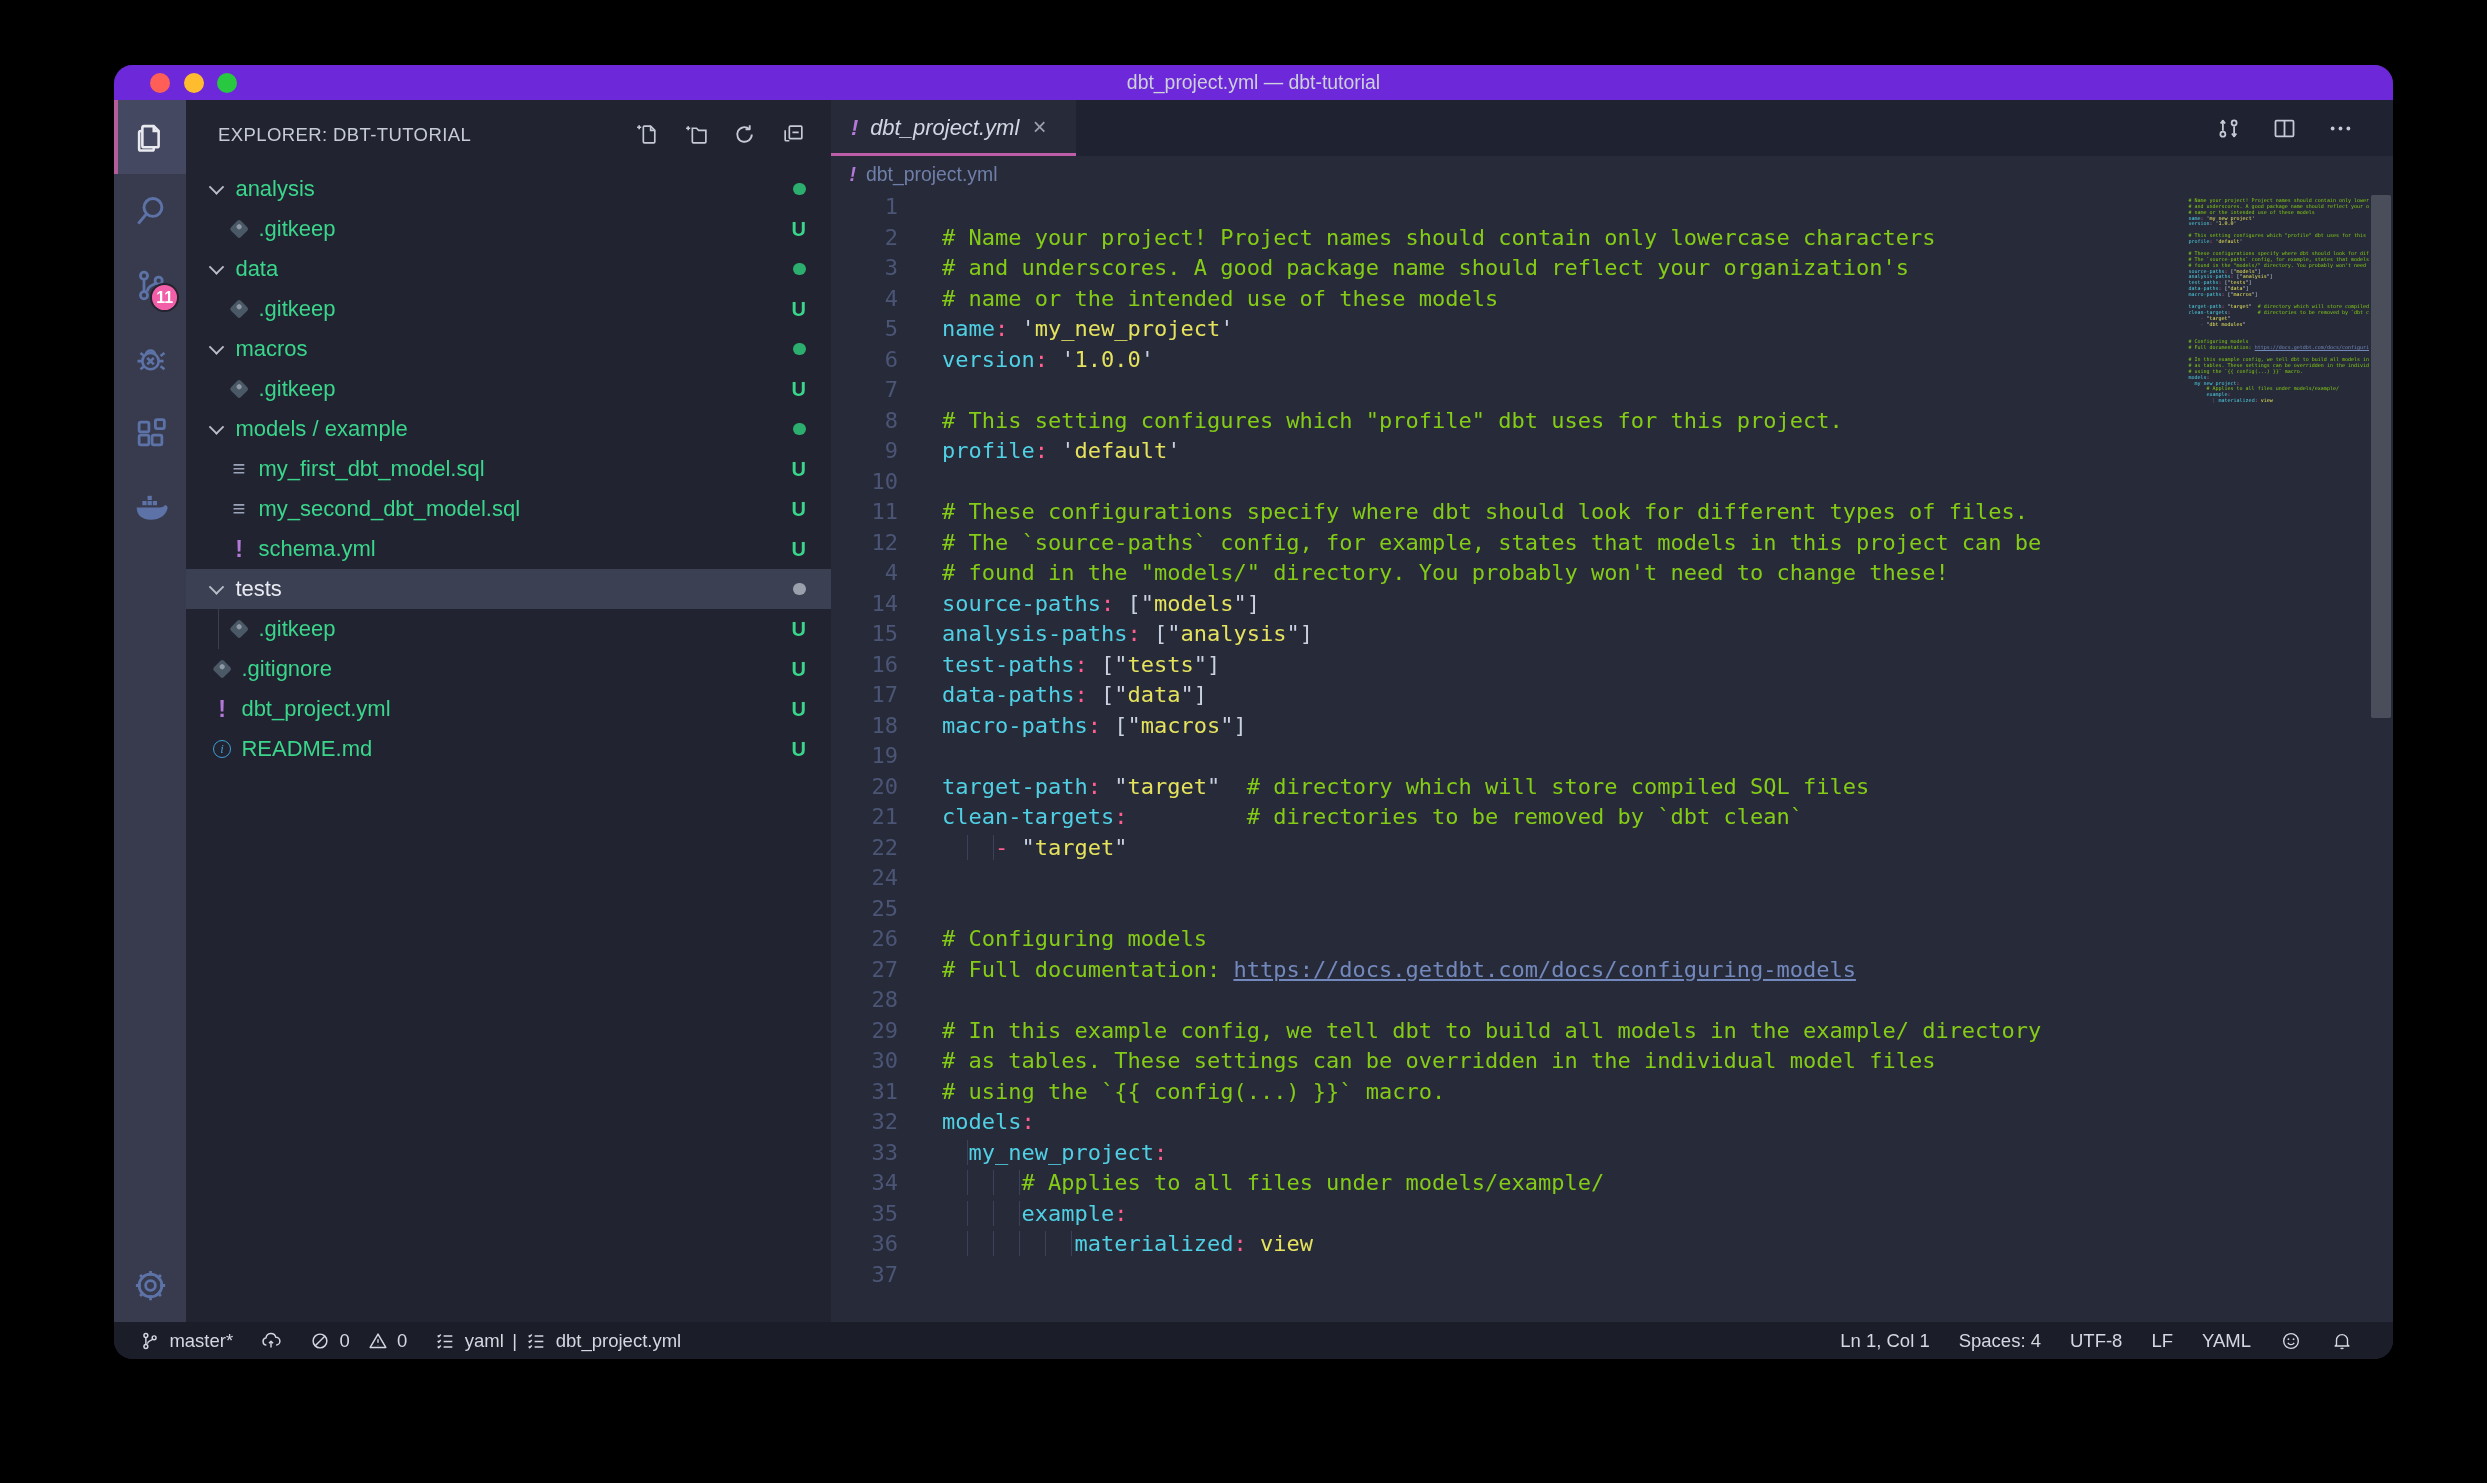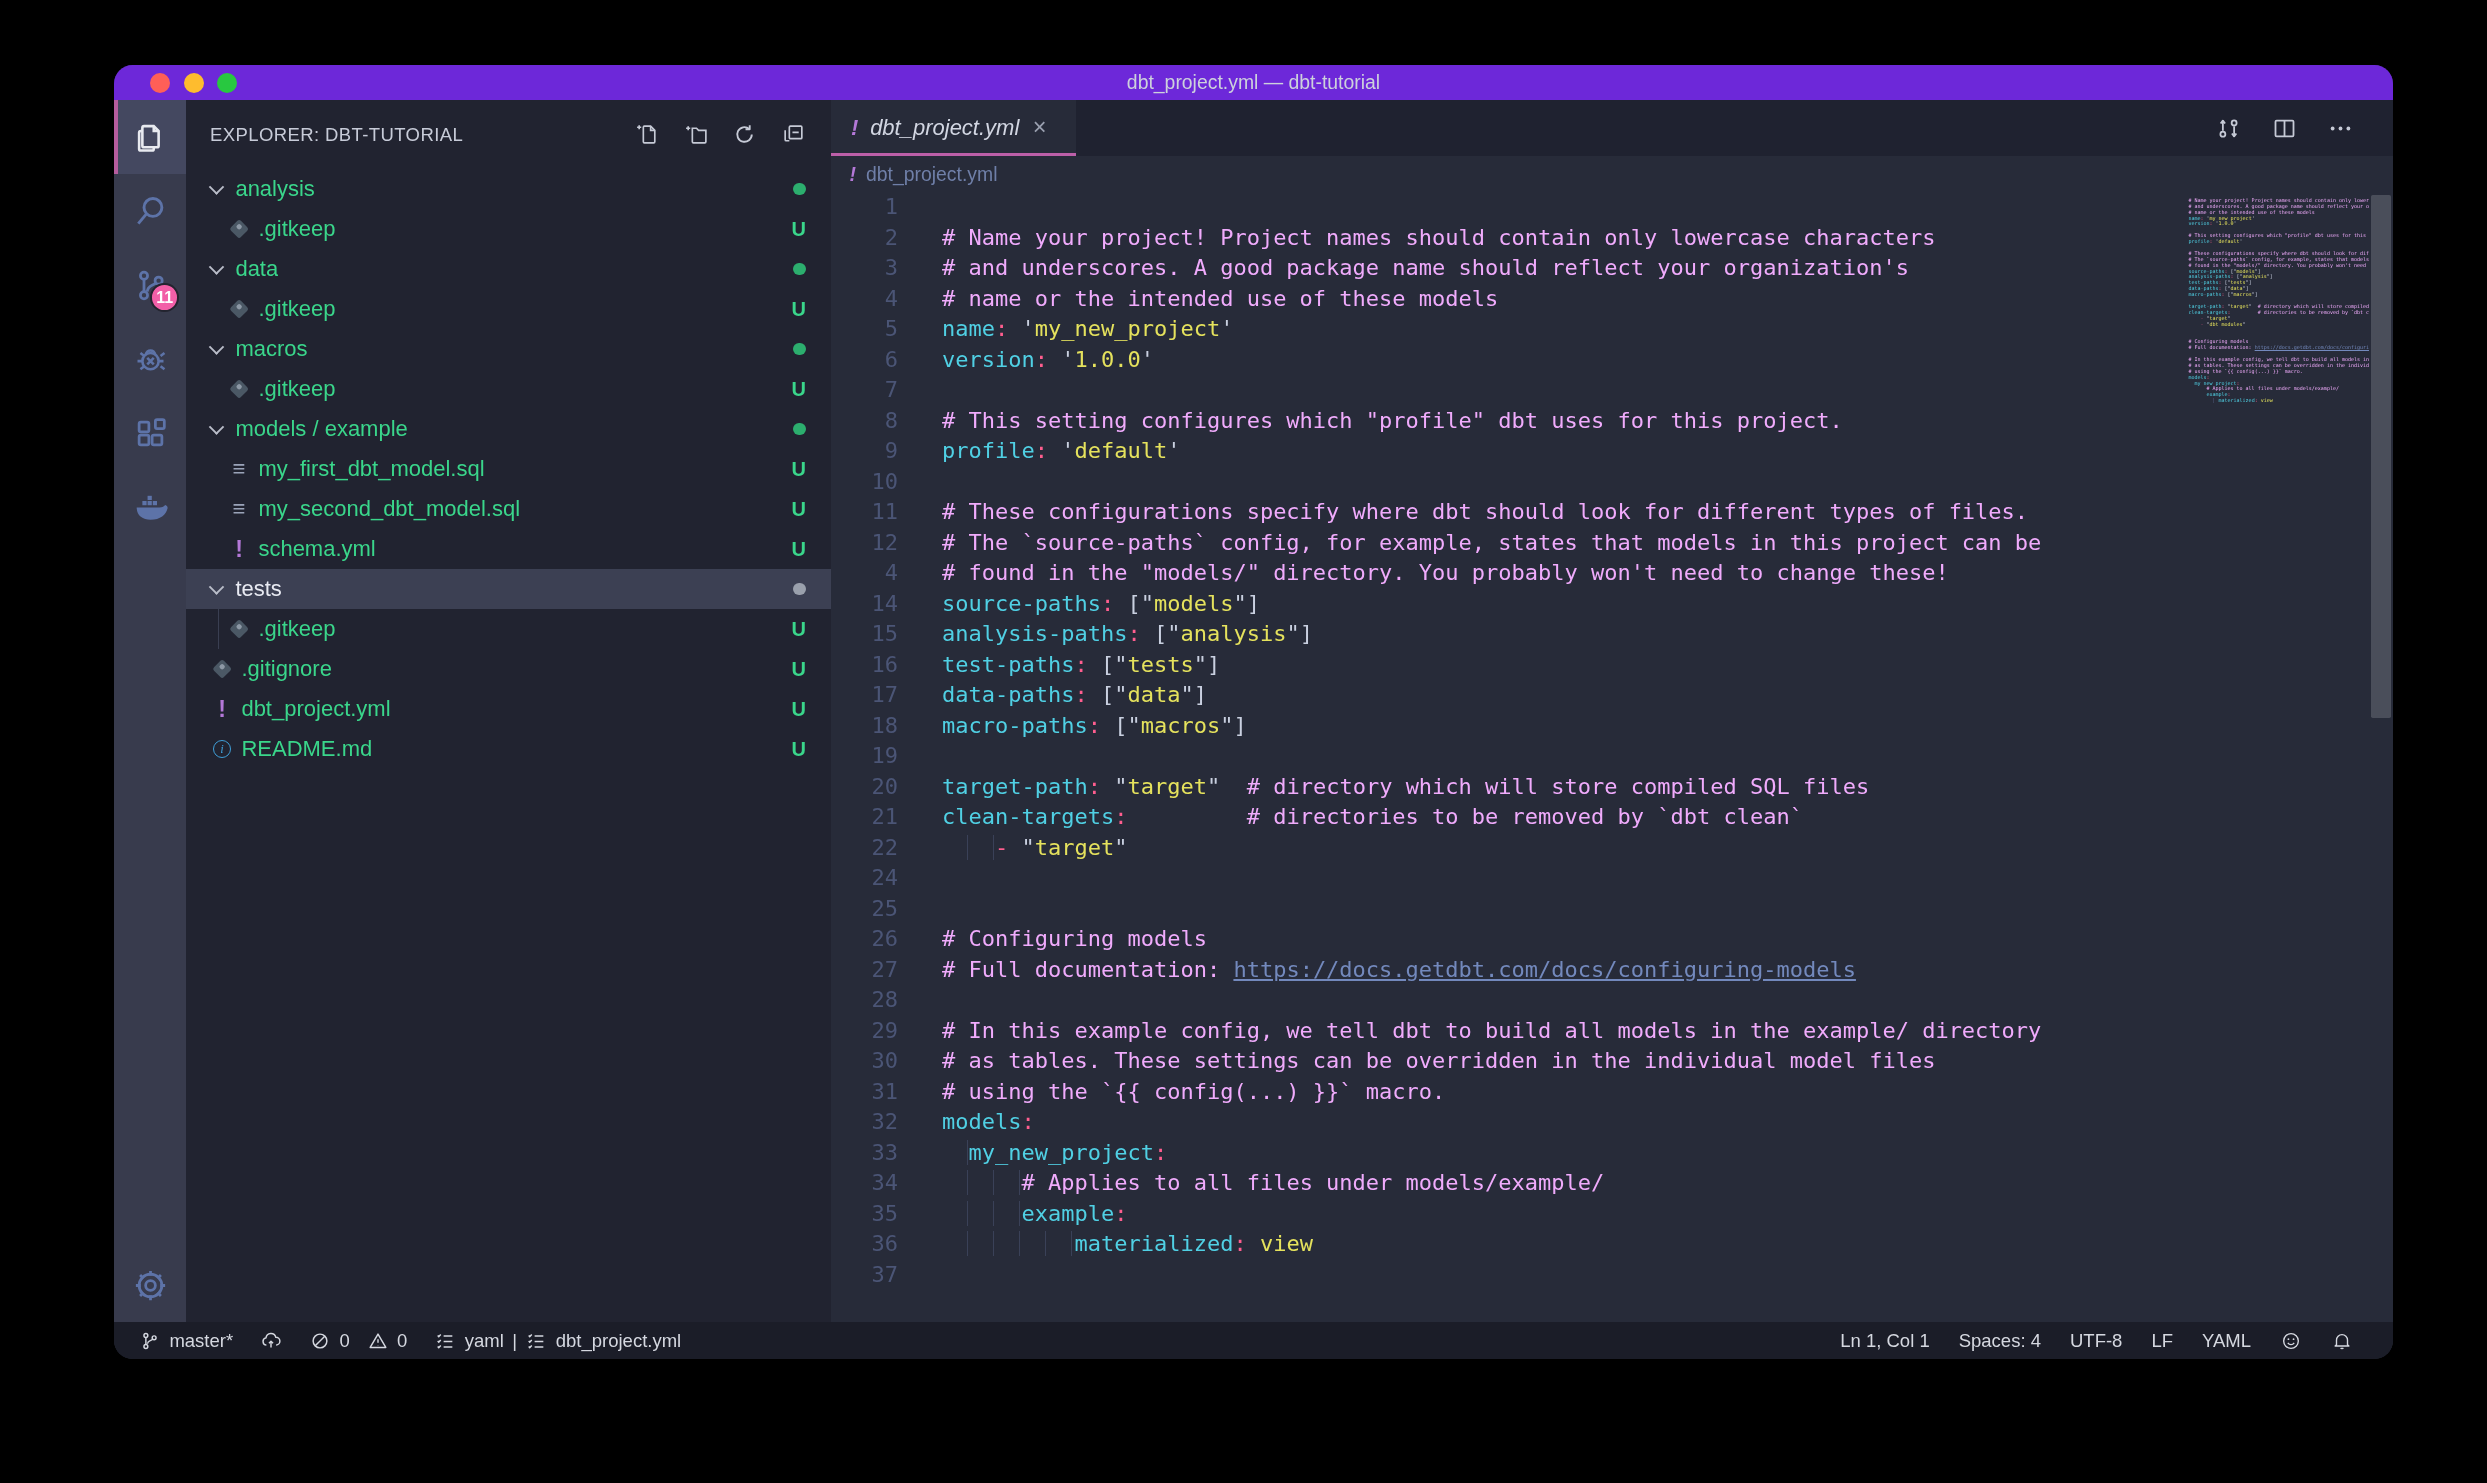--- a/index.html
+++ b/index.html
@@ -24,21 +24,21 @@
   .act-item.active { background:#444860; color:#e8eaf0; }
   .act-item.active::before { content:""; position:absolute; left:0; top:0; bottom:0; width:4.2px; background:#b55c9d; }
   .act-item svg { width:39px; height:39px; }
   .act-badge { position:absolute; right:6.7px; bottom:10px; min-width:29px; height:29px; border-radius:14.3px;
     background:#f25fa8; border:2.5px solid #23242f; color:#fff; font-size:16px; font-weight:700;
     display:flex; align-items:center; justify-content:center; padding:0 3.4px; }
   .act-spacer { flex:1; }
 
   
   .sidebar { width:645px; background:#212330; flex:0 0 auto; display:flex; flex-direction:column; overflow:hidden; }
-  .sb-header { height:69px; display:flex; align-items:center; padding:0 25px 0 24px; }
+  .sb-header { height:69px; display:flex; align-items:center; padding:0 25px 0 32px; }
   .sb-title { color:#c7cbd8; font-size:18.5px; letter-spacing:0.4px; flex:1; white-space:nowrap; }
   .sb-actions { display:flex; gap:23.6px; }
   .sb-actions svg { width:25px; height:25px; color:#c6cad6; cursor:pointer; }
 
   .tree { flex:1; overflow:hidden; }
   .row { height:40px; display:flex; align-items:center; font-size:22px; color:#3ad68b; cursor:pointer; position:relative; }
   .row.selected { background:#3c4053; color:#e8eaf2; }
   .row .lbl { margin-left:8.4px; white-space:nowrap; overflow:hidden; }
   .row .spacer { flex:1; }
   .badge-u { color:#3ad68b; font-size:20px; font-weight:600; margin-right:25px; }
@@ -69,21 +69,21 @@
 
   .breadcrumb { height:36px; display:flex; align-items:center; padding-left:18.5px; background:#272b39; flex:0 0 auto; }
   .breadcrumb .flag { color:#b478d8; font-weight:700; font-size:19.4px; font-style:italic; }
   .breadcrumb .blabel { color:#6f7fa8; font-size:19.4px; margin-left:10px; }
 
   .editor { flex:1; position:relative; min-height:0; background:#272b39; }
   .code { position:absolute; inset:0; overflow:hidden; font-family:"DejaVu Sans Mono", monospace; font-size:22px; }
   .cline { height:30.5px; display:flex; white-space:pre; line-height:30.5px; }
   .gut { width:67px; text-align:right; color:#4b5576; flex:0 0 auto; }
   .ctext { padding-left:44px; color:#a8b1cf; }
-  .tok-c{ color:#f0abfc; } .tok-k{ color:#50d0e4; } .tok-p{ color:#ff5e8f; }
+  .tok-c{ color:#84cc16; } .tok-k{ color:#50d0e4; } .tok-p{ color:#ff5e8f; }
   .tok-s{ color:#e5e25d; } .tok-b{ color:#c9d0e0; } .tok-t{ color:#a8b1cf; }
   .tok-l{ color:#7389bd; text-decoration:underline; }
   .tok-d{ background-image:repeating-linear-gradient(90deg, transparent 0, transparent 25px, #3a4158 25px, #3a4158 26px); }
 
   .minimap { position:absolute; top:0; right:23.6px; width:181px; overflow:hidden; font-family:"DejaVu Sans Mono", monospace;
     font-size:5px; pointer-events:none; }
   .mline { height:5.9px; line-height:5.9px; white-space:pre; overflow:hidden; }
   .scrollbar { position:absolute; top:0; right:0; width:23.6px; bottom:0; }
   .thumb { position:absolute; top:2.5px; right:1.7px; width:20px; height:523px; background:#4a4e5a; border-radius:1.7px; }
 

